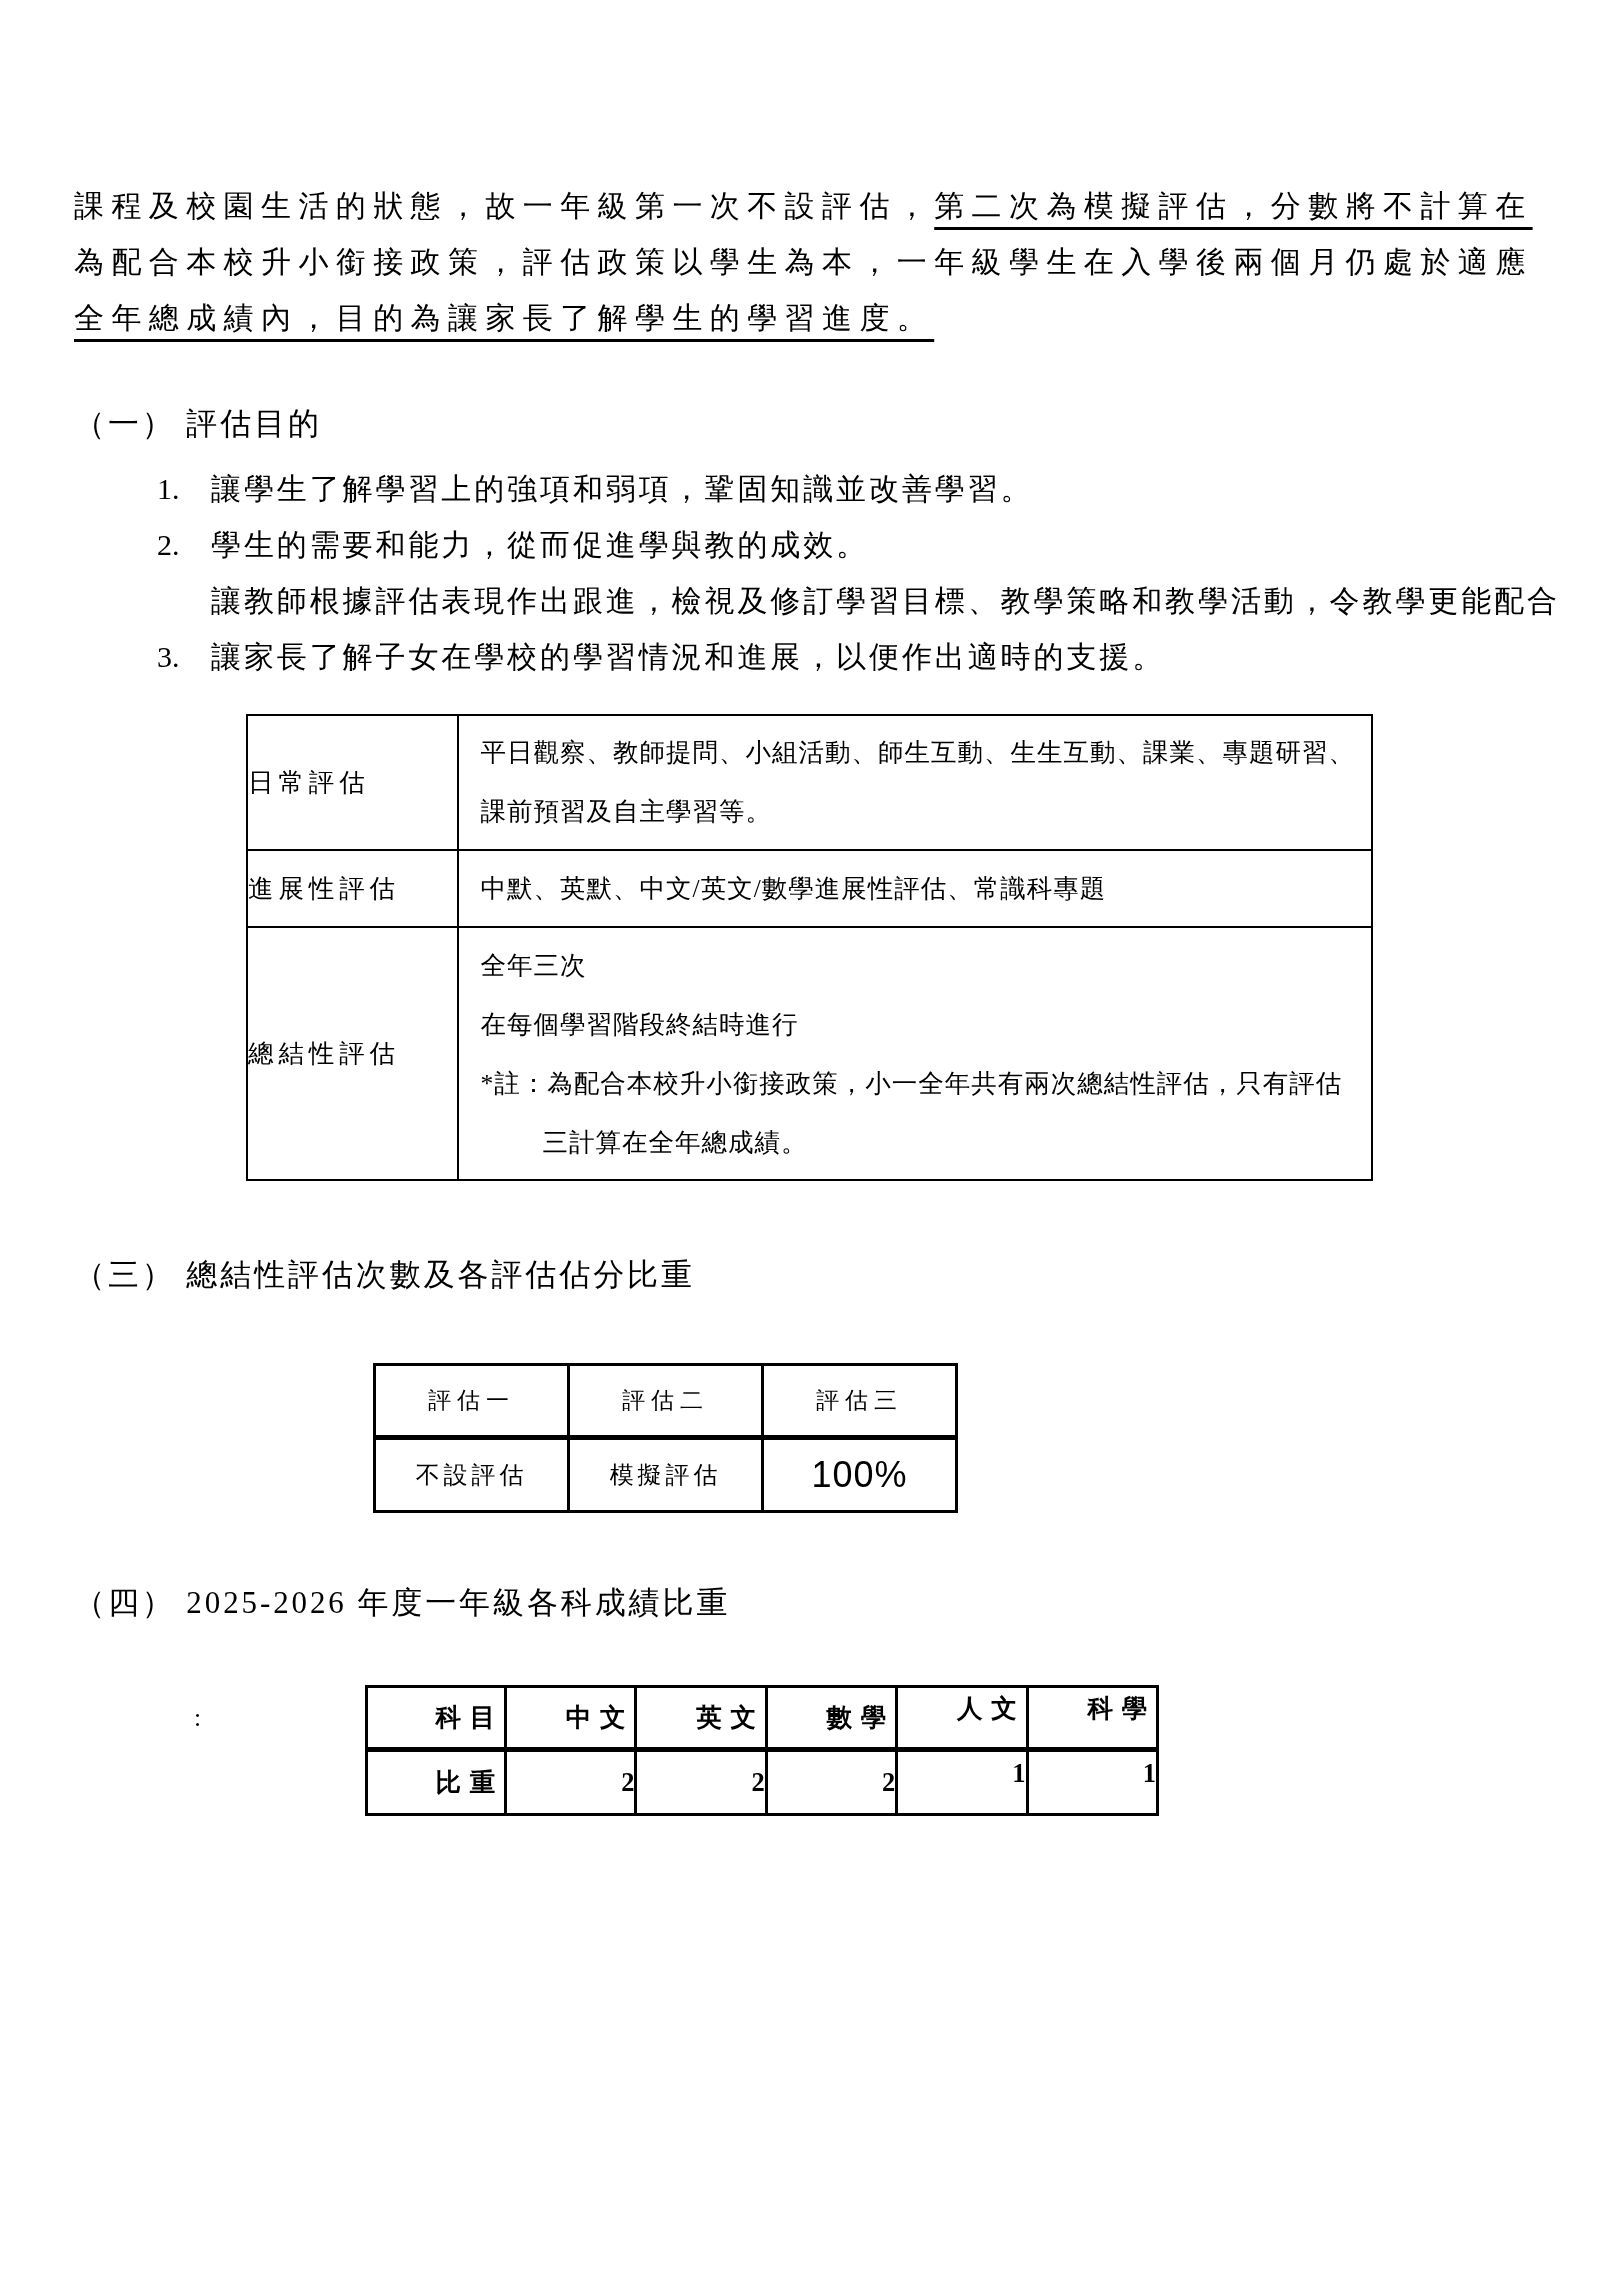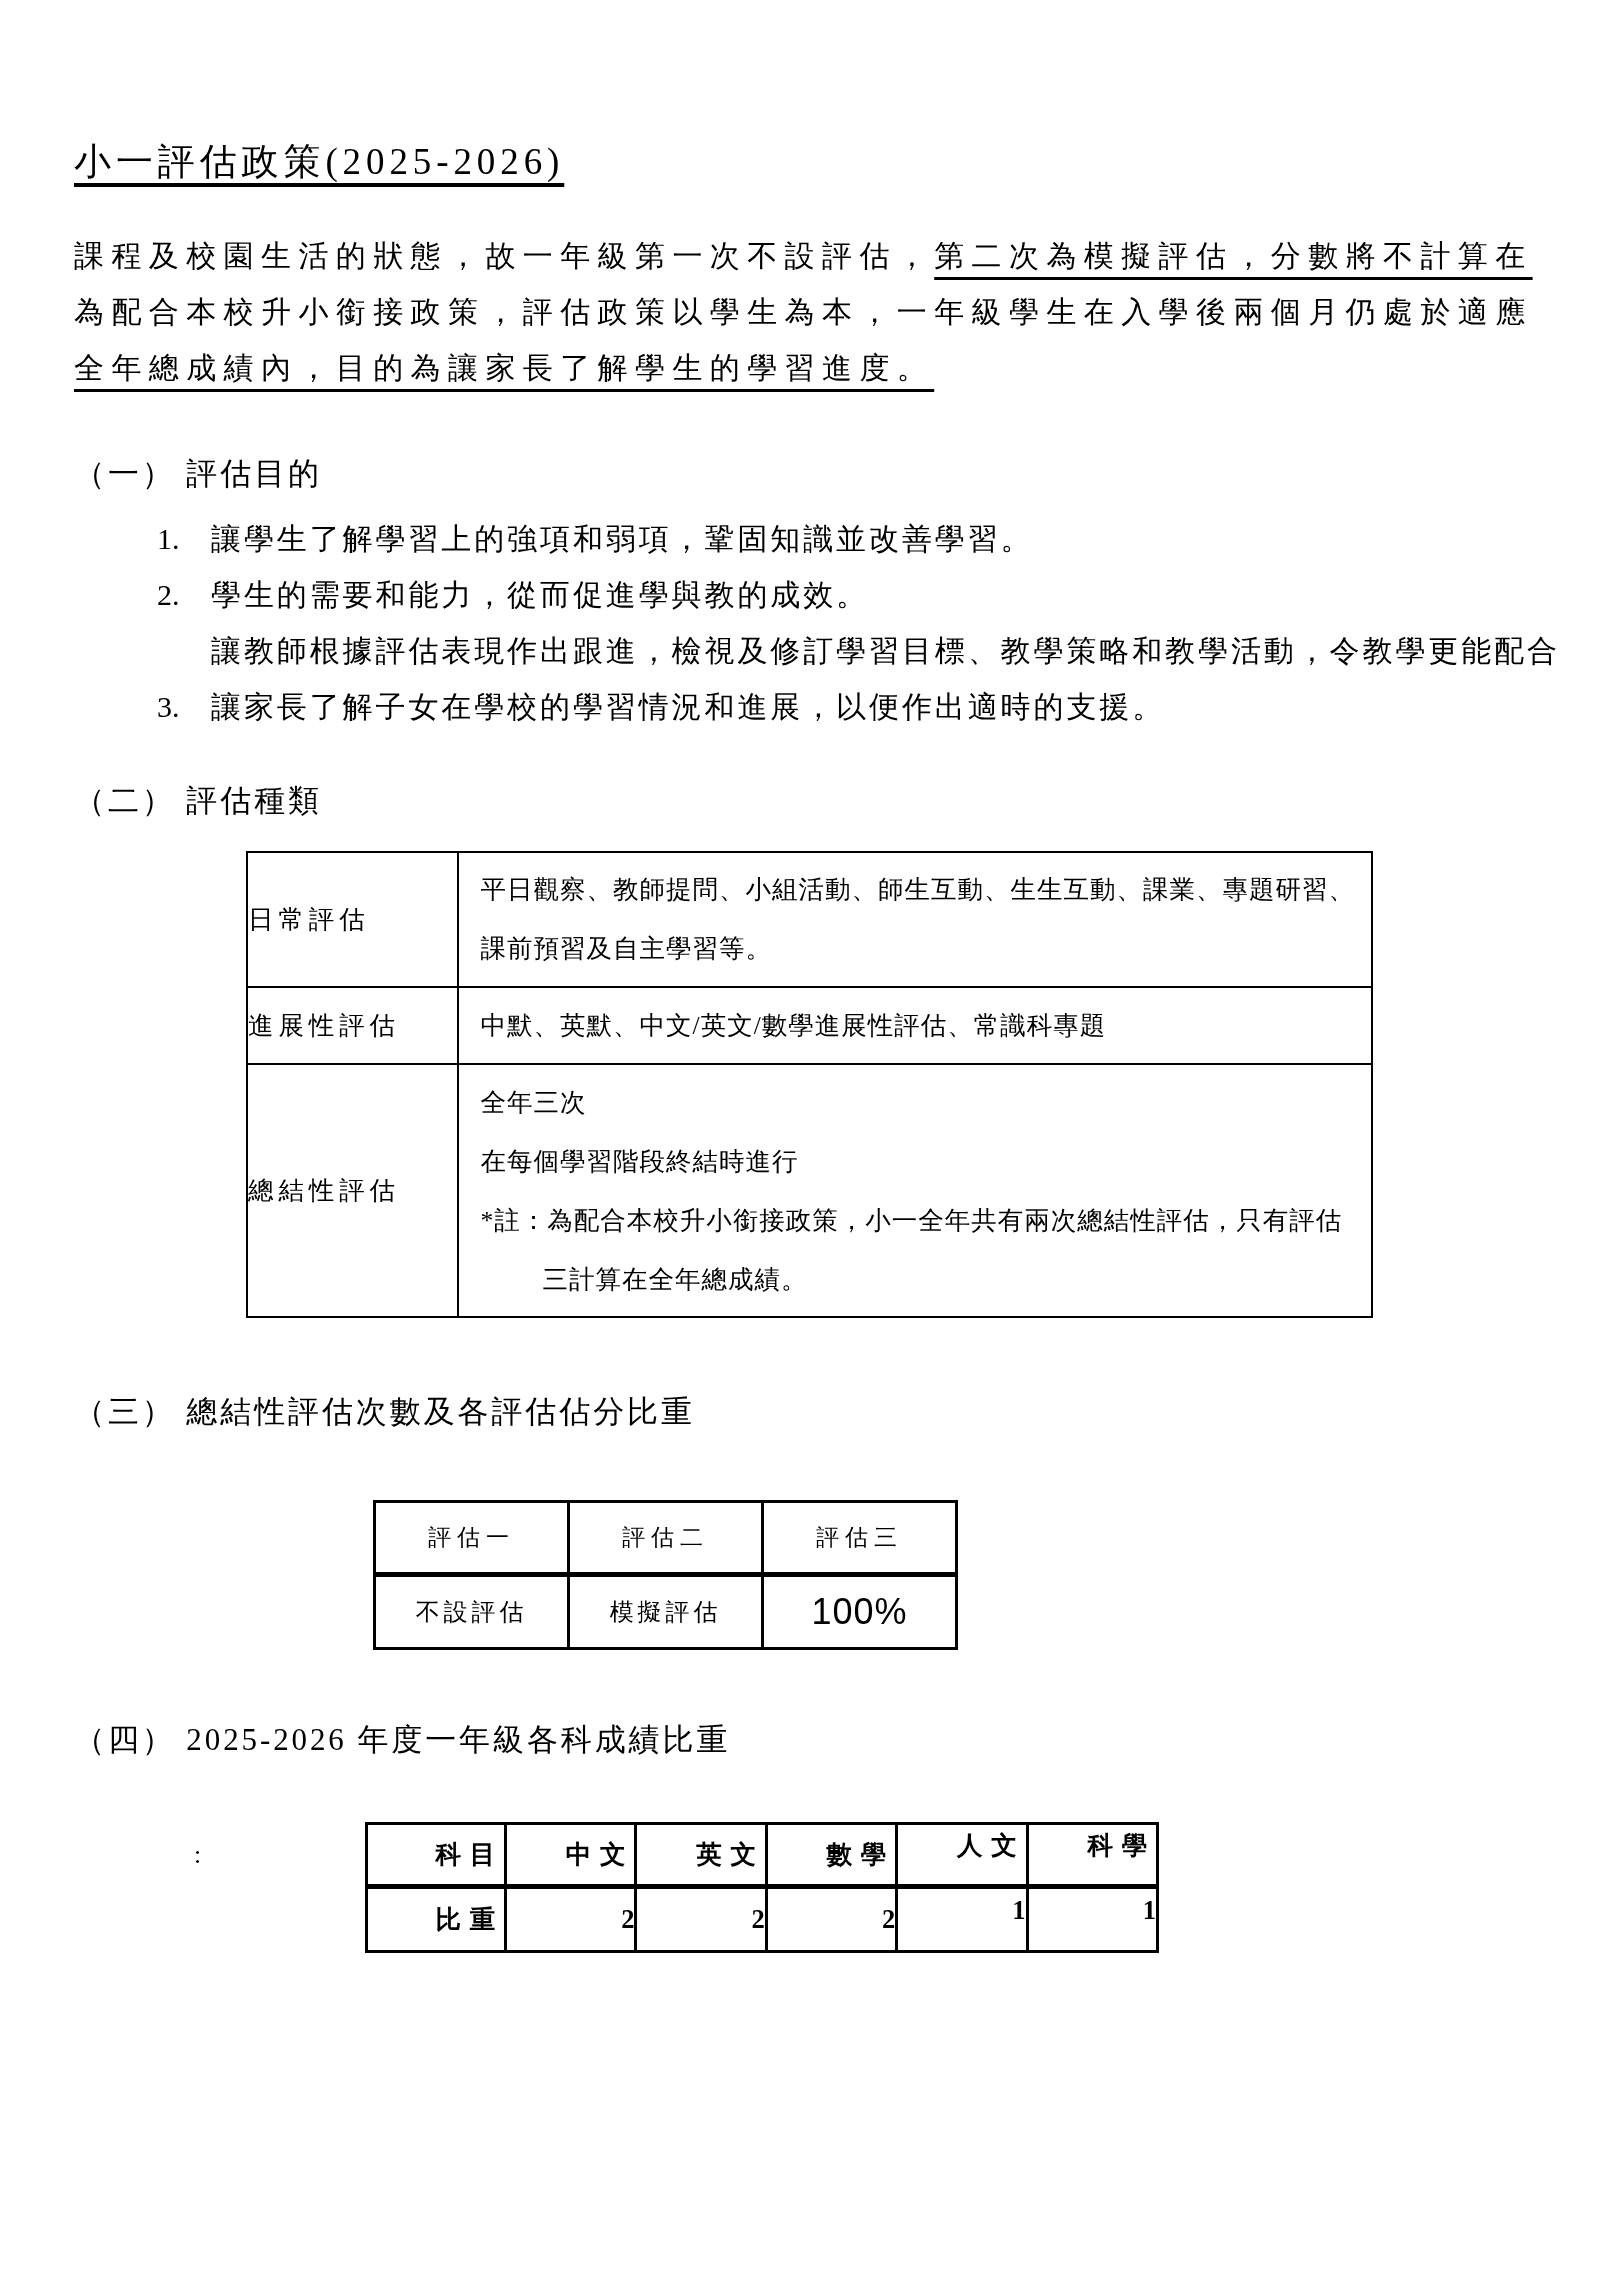--- a/index.html
+++ b/index.html
@@ -131,21 +131,20 @@
     letter-spacing: 0;
     font-size: 26.5px;
   }
   .raised > span { display: inline-block; transform: translateY(-8.8px); }
 </style>
 </head>
 <body>
 
 <div class="page">
 
-  <h1 class="doc-title">小一評估政策(2025-2026)</h1>
 
   <div class="intro">
     <div class="intro-line"><span>課程及校園生活的狀態，故一年級第一次不設評估，</span><span class="u">第二次為模擬評估，分數將不計算在</span></div>
     <div class="intro-line">為配合本校升小銜接政策，評估政策以學生為本，一年級學生在入學後兩個月仍處於適應</div>
     <div class="intro-line"><span class="u">全年總成績內，目的為讓家長了解學生的學習進度。</span></div>
   </div>
 
   <h2 class="sec-heading h-one">（一） 評估目的</h2>
 
   <div class="goal-list">
@@ -163,21 +162,20 @@
       </span>
     </div>
     <div class="goal-item">
       <span class="goal-num">3.</span>
       <span class="goal-text">
         <div class="goal-line">讓家長了解子女在學校的學習情況和進展，以便作出適時的支援。</div>
       </span>
     </div>
   </div>
 
-  <h2 class="sec-heading h-two">（二） 評估種類</h2>
 
   <table class="types-table">
     <tbody>
         <tr>
       <td class="label-cell">日常評估</td>
       <td class="content-cell">
         <div class="cline">平日觀察、教師提問、小組活動、師生互動、生生互動、課業、專題研習、</div>
         <div class="cline">課前預習及自主學習等。</div>
       </td>
     </tr>

